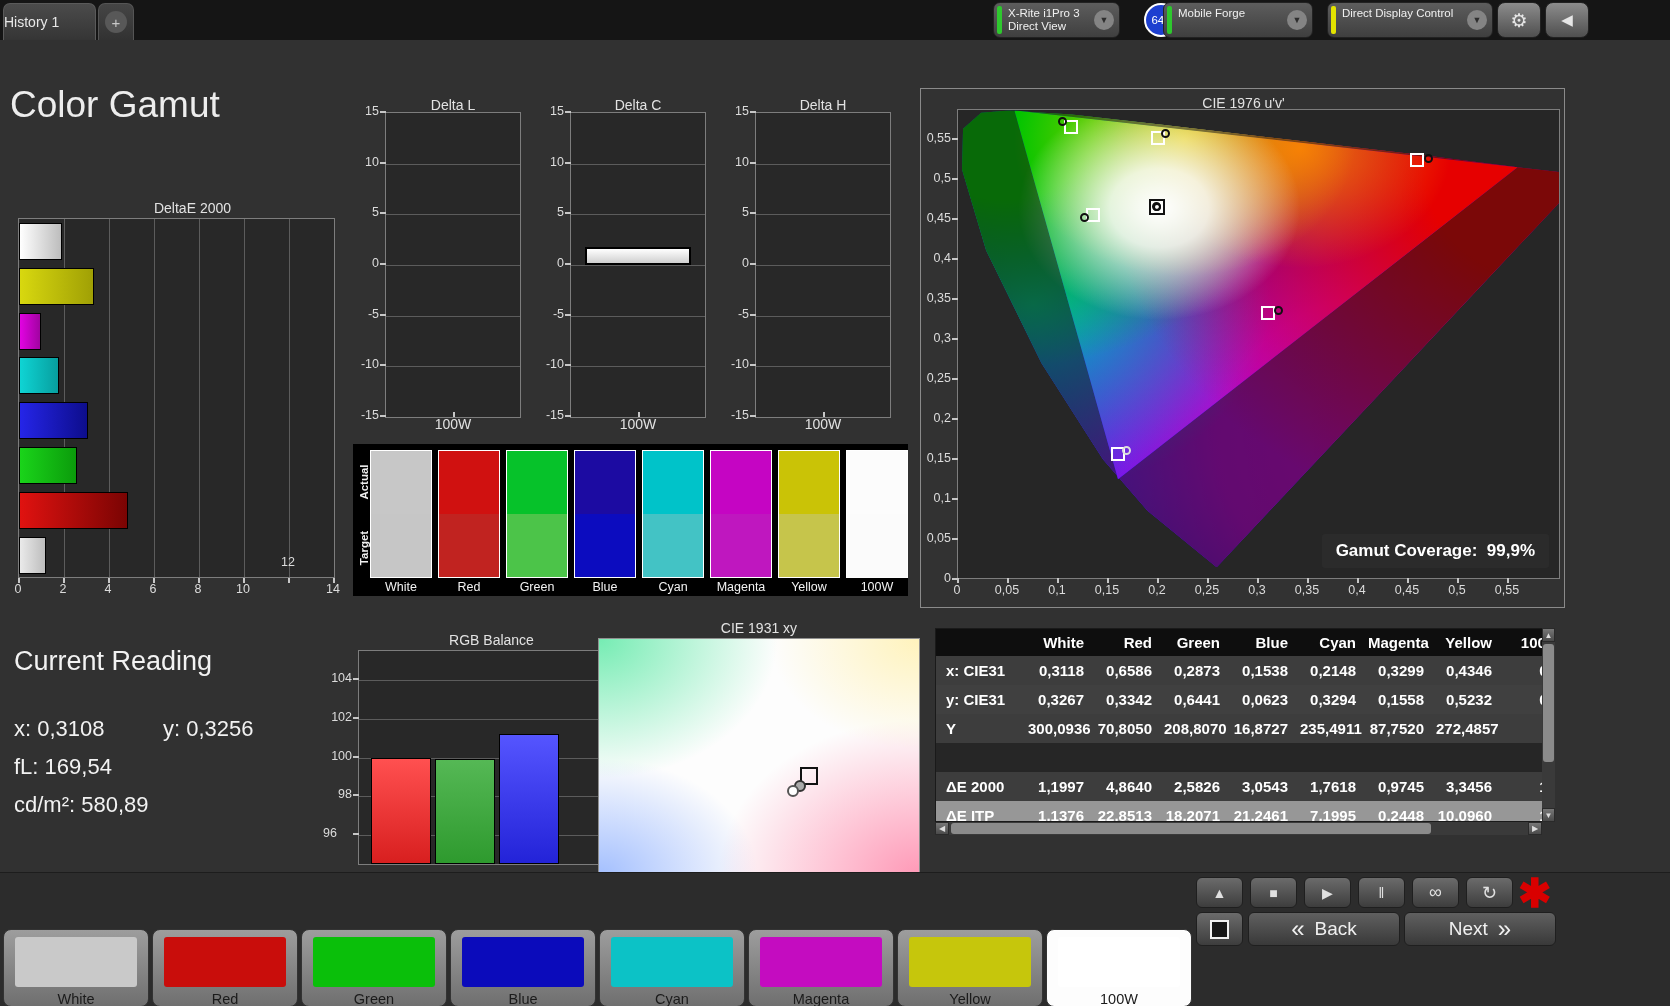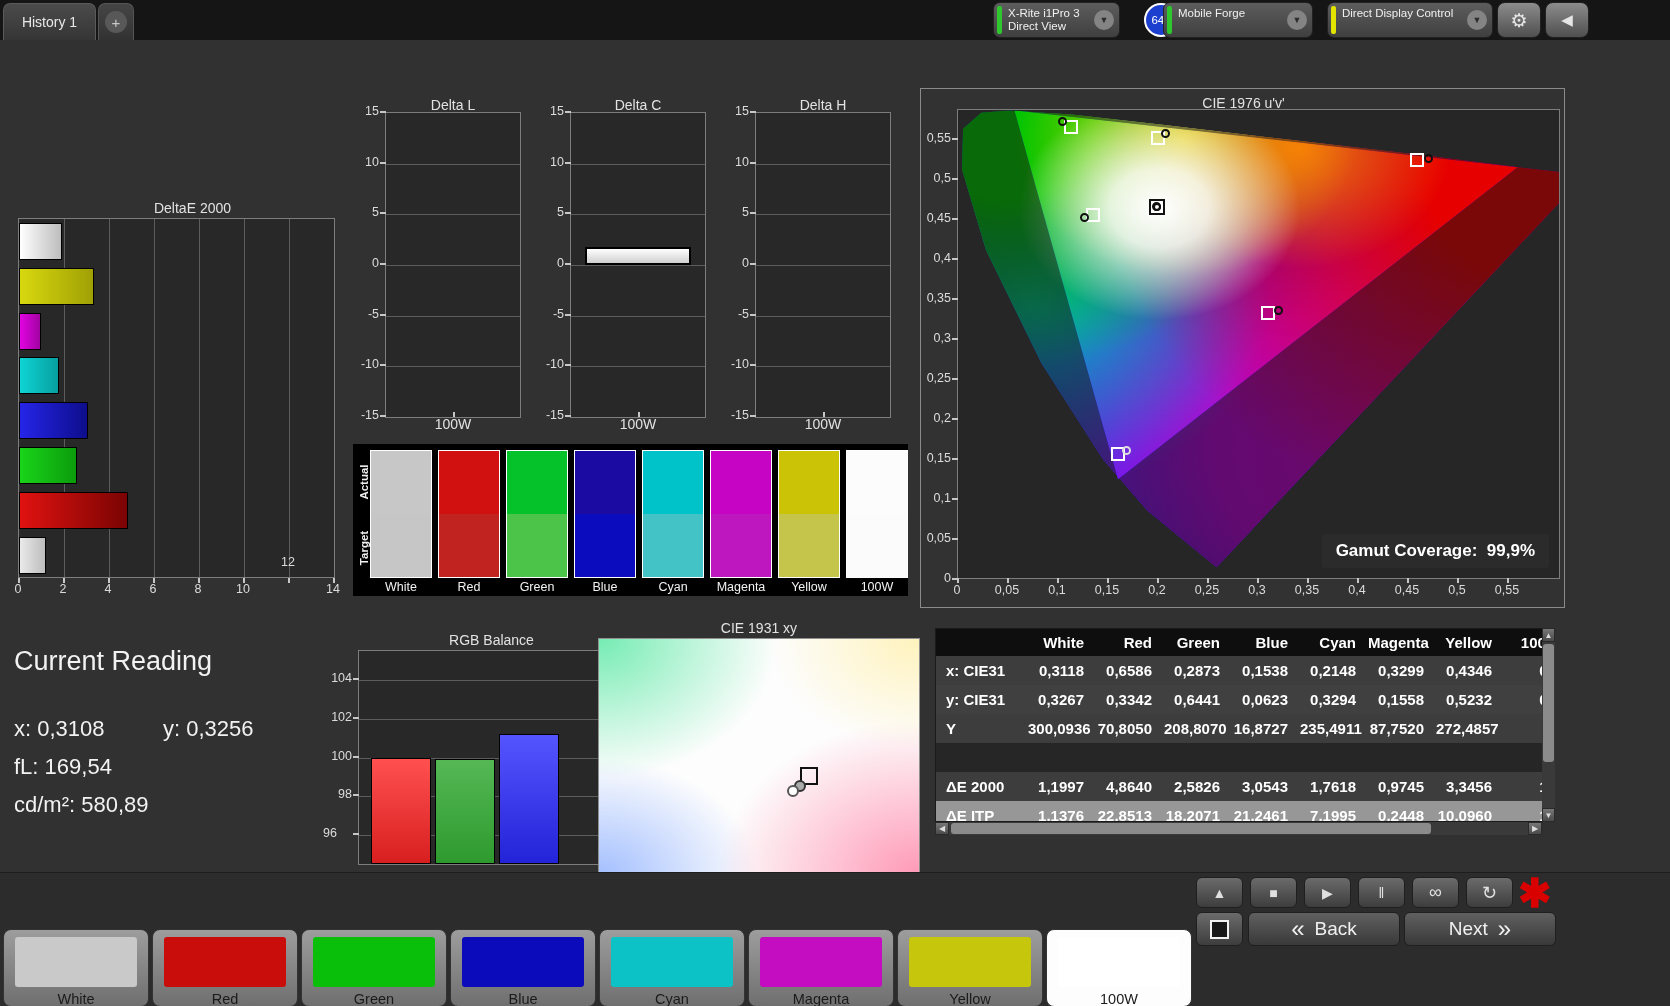--- a/index.html
+++ b/index.html
@@ -2,21 +2,21 @@
 <html><head>
 <meta charset="utf-8">
 <style>
   html,body{margin:0;padding:0;background:#1a1a1a;}
   #app{position:relative;width:1670px;height:1006px;background:#313131;overflow:hidden;
        font-family:"Liberation Sans",sans-serif;color:#e6e6e6;}
   
   .topbar{position:absolute;left:0;top:0;width:1670px;height:40px;background:#151515;}
   .tab{position:absolute;top:3px;height:37px;background:linear-gradient(#4b4b4b,#353535);
        border:1px solid #5a5a5a;border-bottom:none;border-radius:7px 7px 0 0;box-sizing:border-box;
-       color:#e8e8e8;font-size:14px;display:flex;align-items:center;justify-content:center;}
+       color:#e8e8e8;font-size:14px;display:flex;align-items:center;justify-content:flex-start;}
   .addtab{position:absolute;top:3px;height:37px;width:36px;background:linear-gradient(#454545,#323232);
        border:1px solid #555;border-bottom:none;border-radius:7px 7px 0 0;box-sizing:border-box;
        display:flex;align-items:center;justify-content:center;}
   .addtab .circ{width:22px;height:22px;border-radius:50%;background:#585858;color:#c9c9c9;
        font-size:15px;display:flex;align-items:center;justify-content:center;}
   .drop{position:absolute;top:2px;height:36px;background:linear-gradient(#5d5d5d,#3f3f3f);
        border:1px solid #222;border-radius:7px;box-sizing:border-box;display:flex;align-items:center;}
   .stripe{width:5px;height:28px;margin:0 6px 0 3px;border-radius:2px;}
   .droptext{flex:1;font-size:11.5px;line-height:13px;color:#f0f0f0;white-space:nowrap;}
   .droparrow{width:20px;height:20px;border-radius:50%;background:#848484;color:#2d2d2d;font-size:9px;
@@ -122,20 +122,21 @@
       <span class="droparrow">▼</span>
     </div>
     <div class="toolbtn" style="left:1497px;">
       <span>⚙</span>
     </div>
     <div class="toolbtn" style="left:1545px;">
       <span style="font-size:15px;">◀</span>
     </div>
   </div>
 
+  <div style="position:absolute;left:10px;top:84px;font-size:37px;color:#ededed;">Color Gamut</div>
 
   <div class="ptitle" style="left:34px;top:200px;width:317px;">DeltaE 2000</div>
   <div class="plot" id="de-plot" style="left:18px;top:218px;width:317px;height:360px;">
       <div class="gv" style="left: 45px;"></div>
       <div class="gv" style="left: 90px;"></div>
       <div class="gv" style="left: 135px;"></div>
       <div class="gv" style="left: 180px;"></div>
       <div class="gv" style="left: 225px;"></div>
       <div class="gv" style="left: 270px;"></div>
       <div class="hbar" style="left: 0px; top: 4px; height: 37px; width: 42.75px; background: linear-gradient(to right, rgb(255, 255, 255), rgb(189, 189, 189));"></div>

